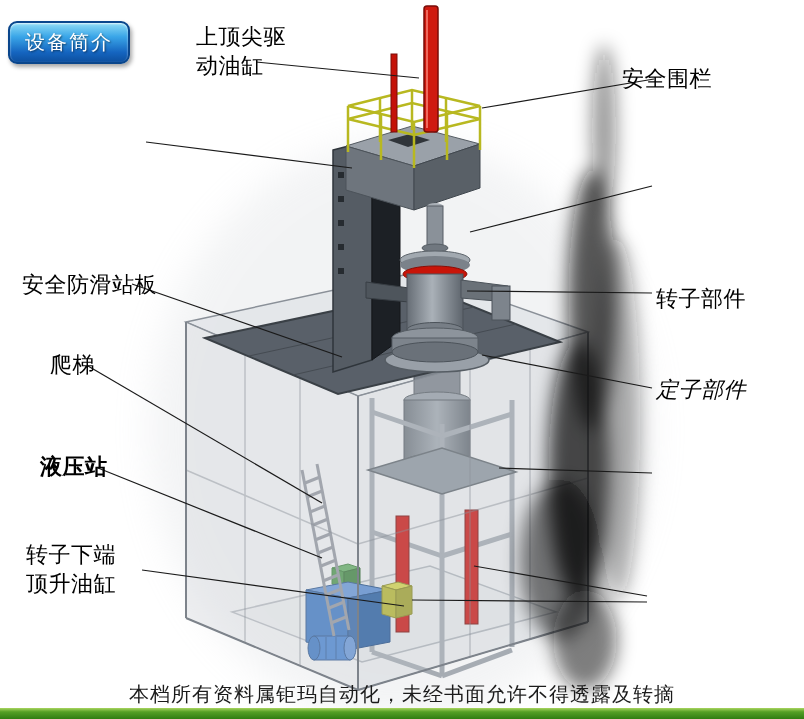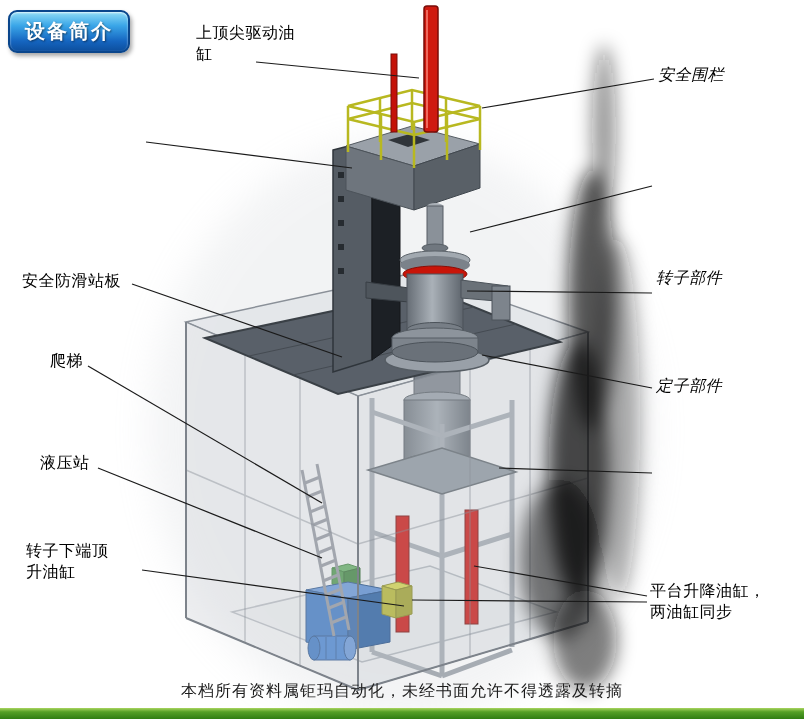--- a/index.html
+++ b/index.html
@@ -5,37 +5,37 @@
   html,body{margin:0;padding:0;}
   body{
     width:804px;height:719px;position:relative;overflow:hidden;
     background:#ffffff;
     font-family:"DejaVu Sans",sans-serif;
   }
   .stage{position:absolute;inset:0;}
   svg.scene{position:absolute;left:0;top:0;}
   .label{
     position:absolute;
-    font-size:16px;line-height:1.32;color:#000;
+    font-size:22px;line-height:1.32;color:#000;
     letter-spacing:0.5px;
     white-space:normal;
   }
   .badge{
-    position:absolute;left:8px;top:10px;
+    position:absolute;left:8px;top:21px;
     padding:6px 15px;
     background:linear-gradient(180deg,#8fdcf6 0%,#3aa6e8 35%,#1565c0 75%,#0d4f9e 100%);
     border:2px solid #0a468c;
     border-radius:9px;
     box-shadow:inset 0 1px 2px rgba(255,255,255,.75), 2px 3px 4px rgba(0,0,0,.35);
-    color:#ffffff;font-weight:bold;font-size:20px;letter-spacing:2px;
+    color:#ffffff;font-weight:normal;font-size:20px;letter-spacing:2px;
     text-shadow:1px 1px 2px rgba(0,0,0,.5);
   }
   .footer-note{
     position:absolute;left:0;right:0;top:681px;
-    text-align:center;font-size:16px;color:#1b1b1b;letter-spacing:1px;
+    text-align:center;font-size:20px;color:#1b1b1b;letter-spacing:1px;
   }
   .green-strip{
     position:absolute;left:0;right:0;bottom:0;height:11px;
     background:linear-gradient(180deg,#a9d55f 0%,#55a026 35%,#2f7d12 100%);
   }
 </style>
 </head>
 <body>
 
 <div class="stage">
@@ -234,35 +234,34 @@
       <line x1="142" y1="570" x2="404" y2="606"></line>
       <line x1="647" y1="596" x2="474" y2="566"></line>
       <line x1="647" y1="602" x2="412" y2="600"></line>
     </g>
   </svg>
 
   <div class="badge">设备简介</div>
 
   <div class="label" style="left:196px;top:22px;width:112px;">上顶尖驱动油缸</div>
 
-  <div class="label" style="left:658px;top:64px;font-style:italic;">安全围栏</div>
+  <div class="label" style="left:622px;top:64px;">安全围栏</div>
 
 
 
   <div class="label" style="left:22px;top:270px;">安全防滑站板</div>
 
-  <div class="label" style="left:656px;top:267px;font-style:italic;">转子部件</div>
+  <div class="label" style="left:656px;top:284px;">转子部件</div>
 
   <div class="label" style="left:50px;top:350px;">爬梯</div>
 
   <div class="label" style="left:656px;top:375px;font-style:italic;">定子部件</div>
 
-  <div class="label" style="left:40px;top:452px;">液压站</div>
+  <div class="label" style="left:40px;top:452px;font-weight:bold;">液压站</div>
 
 
   <div class="label" style="left:26px;top:540px;width:94px;">转子下端顶升油缸</div>
 
-  <div class="label" style="left:650px;top:580px;width:130px;">平台升降油缸，两油缸同步</div>
 
   <div class="footer-note">本档所有资料属钜玛自动化，未经书面允许不得透露及转摘</div>
 
   <div class="green-strip"></div>
 </div>
 
 </body></html>

